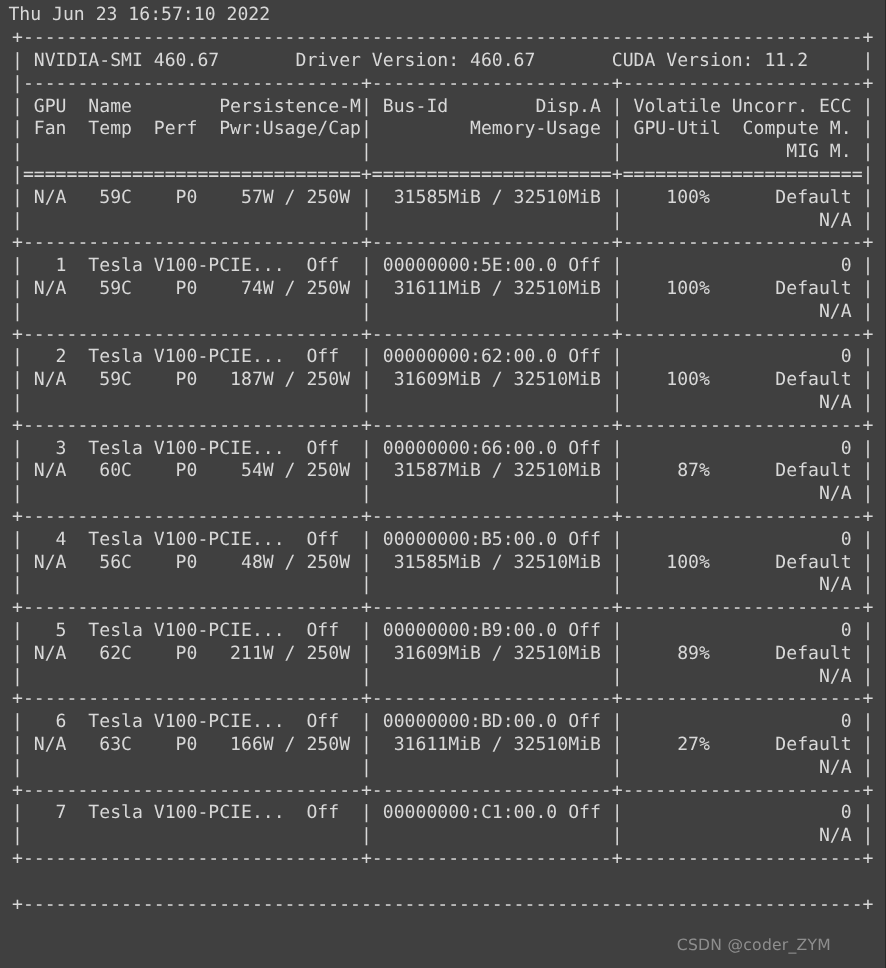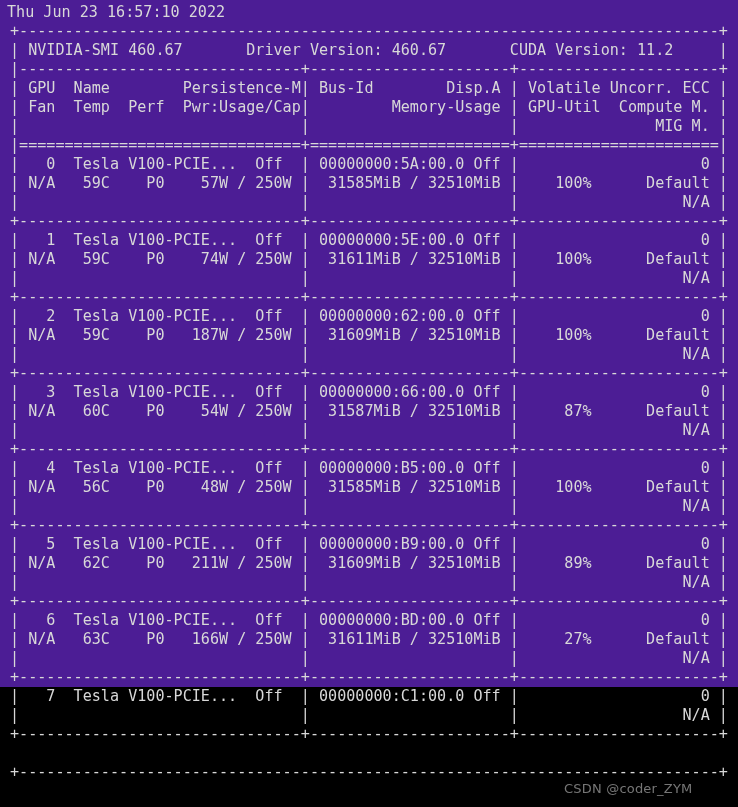--- a/index.html
+++ b/index.html
@@ -13,22 +13,22 @@
     height: 807px;
     overflow: hidden;
     position: relative;
     font-family: "DejaVu Sans Mono", "Liberation Mono", monospace;
   }
   #terminal {
     position: absolute;
     left: 0;
     top: 0;
     width: 738px;
-    height: 687px;
-    background: #4c1d95;
+    height: 807px;
+    background: #404040;
     box-sizing: border-box;
     padding: 3px 0 0 0;
   }
   .line {
     display: block;
     white-space: pre;
     font-family: "DejaVu Sans Mono", "Liberation Mono", monospace;
     font-size: 15.1px;
     line-height: 19px;
     letter-spacing: 0px;
@@ -60,21 +60,20 @@
 
   <div class="line timestamp">Thu Jun 23 16:57:10 2022</div>
   <div class="line">+-----------------------------------------------------------------------------+</div>
   <div class="line">| NVIDIA-SMI 460.67       Driver Version: 460.67       CUDA Version: 11.2     |</div>
   <div class="line">|-------------------------------+----------------------+----------------------+</div>
   <div class="line">| GPU  Name        Persistence-M| Bus-Id        Disp.A | Volatile Uncorr. ECC |</div>
   <div class="line">| Fan  Temp  Perf  Pwr:Usage/Cap|         Memory-Usage | GPU-Util  Compute M. |</div>
   <div class="line">|                               |                      |               MIG M. |</div>
   <div class="line">|===============================+======================+======================|</div>
 
-  <div class="line">|   0  Tesla V100-PCIE...  Off  | 00000000:5A:00.0 Off |                    0 |</div>
   <div class="line">| N/A   59C    P0    57W / 250W |  31585MiB / 32510MiB |    100%      Default |</div>
   <div class="line">|                               |                      |                  N/A |</div>
   <div class="line">+-------------------------------+----------------------+----------------------+</div>
 
   <div class="line">|   1  Tesla V100-PCIE...  Off  | 00000000:5E:00.0 Off |                    0 |</div>
   <div class="line">| N/A   59C    P0    74W / 250W |  31611MiB / 32510MiB |    100%      Default |</div>
   <div class="line">|                               |                      |                  N/A |</div>
   <div class="line">+-------------------------------+----------------------+----------------------+</div>
 
   <div class="line">|   2  Tesla V100-PCIE...  Off  | 00000000:62:00.0 Off |                    0 |</div>

